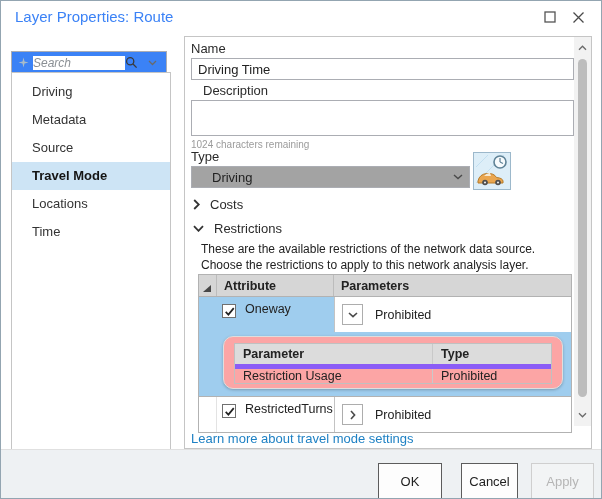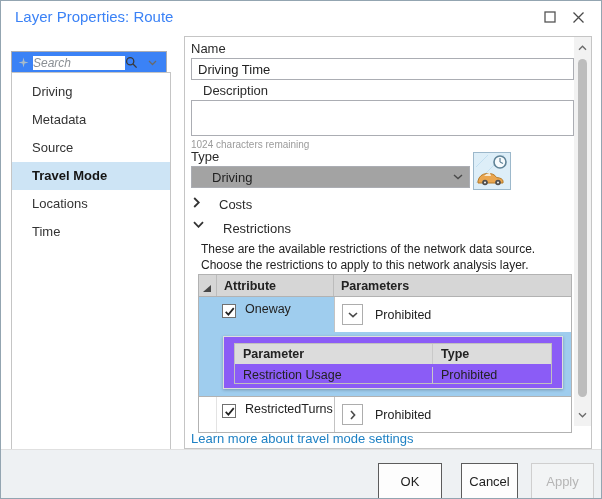--- a/index.html
+++ b/index.html
@@ -39,21 +39,21 @@
   #name-input { left:6px; top:21px; width:383px; height:22px; }
   #desc-input { left:6px; top:63px; width:383px; height:36px; resize:none; padding-top:2px; }
   .chars-remaining { position:absolute; left:6px; top:102px; font-size:10px; color:#9b9b9b; }
 
   .select { position:absolute; left:6px; top:129px; width:279px; height:22px; border:1px solid #abadb3;
             background:#a3a3a3; display:flex; align-items:center; font-size:13px; color:#222; padding-left:20px; }
   .select .chev { margin-left:auto; margin-right:6px; display:flex; }
   .type-icon-btn { position:absolute; left:288px; top:115px; width:38px; height:38px;
                    border:1px solid #9cb8cb; background:#ddeef8; display:flex; align-items:center; justify-content:center; }
 
-  .expander { position:absolute; left:8px; display:flex; align-items:flex-start; gap:19px;
+  .expander { position:absolute; left:8px; display:flex; align-items:center; gap:10px;
               font-size:13px; color:#2b2b2b; cursor:default; }
   .exp-costs { top:160px; }
   .exp-restrictions { top:184px; }
 
   .section-desc { position:absolute; left:16px; top:204px; width:374px; font-size:12px;
                   line-height:16px; color:#222; }
 
   
   .rtable { position:absolute; left:13px; top:237px; width:374px; border:1px solid #b2b2b2;
             font-size:12.5px; color:#222; background:#fff; }
@@ -72,26 +72,26 @@
   .c-attr { width:93px; padding:5px 0 0 4px; }
   .c-params { flex:1; background:#fff; border-left:1px solid #c3c3c3; display:flex; align-items:center; padding-left:7px; }
   .row-plain .c-corner { border-right:1px solid #e3e3e3; }
 
   .checkbox { width:14px; height:14px; background:#fff; border:1px solid #707070; display:flex;
               align-items:center; justify-content:center; }
   .exp-btn { width:21px; height:21px; background:#fff; border:1px solid #adadad; display:flex;
              align-items:center; justify-content:center; margin-right:12px; }
 
   .expanded-zone { height:64px; background:#9fcdee; position:relative; }
-  .sub-panel { position:absolute; left:24px; right:8px; top:4px; bottom:7px; background:#8b5cf6;
-               border:1px solid #dedede; border-radius:0; box-shadow:0 1px 3px rgba(0,0,0,0.25); padding:6px 10px; }
+  .sub-panel { position:absolute; left:24px; right:8px; top:4px; bottom:7px; background:#fca5a5;
+               border:1px solid #dedede; border-radius:10px; box-shadow:0 1px 3px rgba(0,0,0,0.25); padding:6px 10px; }
   .sub-table { border:1px solid #c0c0c0; }
   .st-row { display:flex; height:20px; align-items:center; }
   .st-head { background:#dcdcdc; font-weight:bold; }
-  .st-data { border-top:3px solid #8b5cf6; height:19px;justify-content:center; }
+  .st-data { border-top:5px solid #8b5cf6; height:19px;justify-content:center; }
   .st-param { width:198px; height:100%; display:flex; align-items:center; padding-left:8px; border-right:1px solid #c9c9c9; }
   .st-value { flex:1; display:flex; align-items:center; padding-left:8px; }
 
   
   .scrollbar { position:absolute; top:0; right:0; width:17px; height:389px; background:#f2f2f2; }
   .scroll-arrow { position:absolute; left:0; width:17px; height:16px; display:flex; align-items:center; justify-content:center; }
   .arrow-up { top:3px; } .arrow-down { bottom:3px; }
   .scroll-thumb { position:absolute; left:4px; top:22px; width:9px; height:338px; background:#bdbdbd; border-radius:5px; }
 
   .help-link { position:absolute; left:6px; top:394px; font-size:13px; color:#1e81c4; cursor:pointer; white-space:nowrap; }

